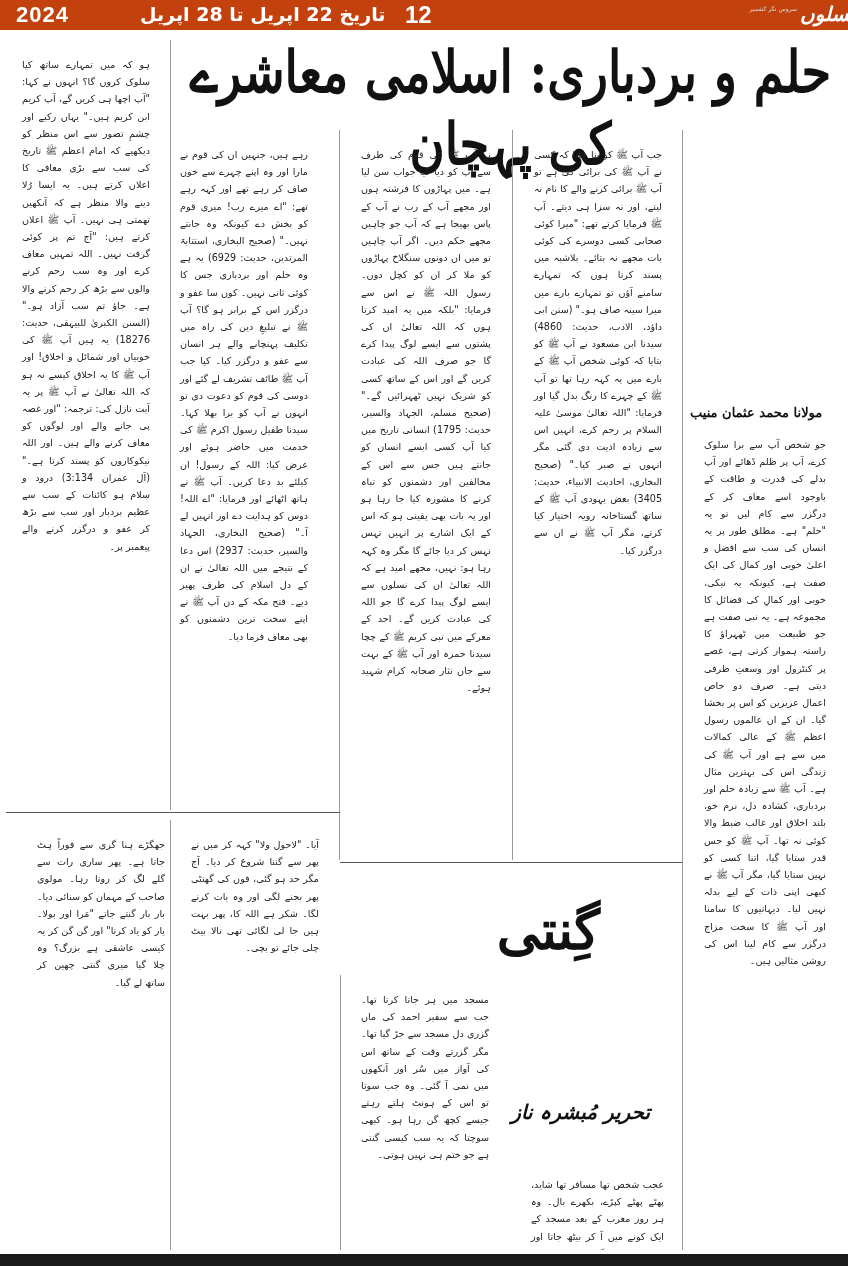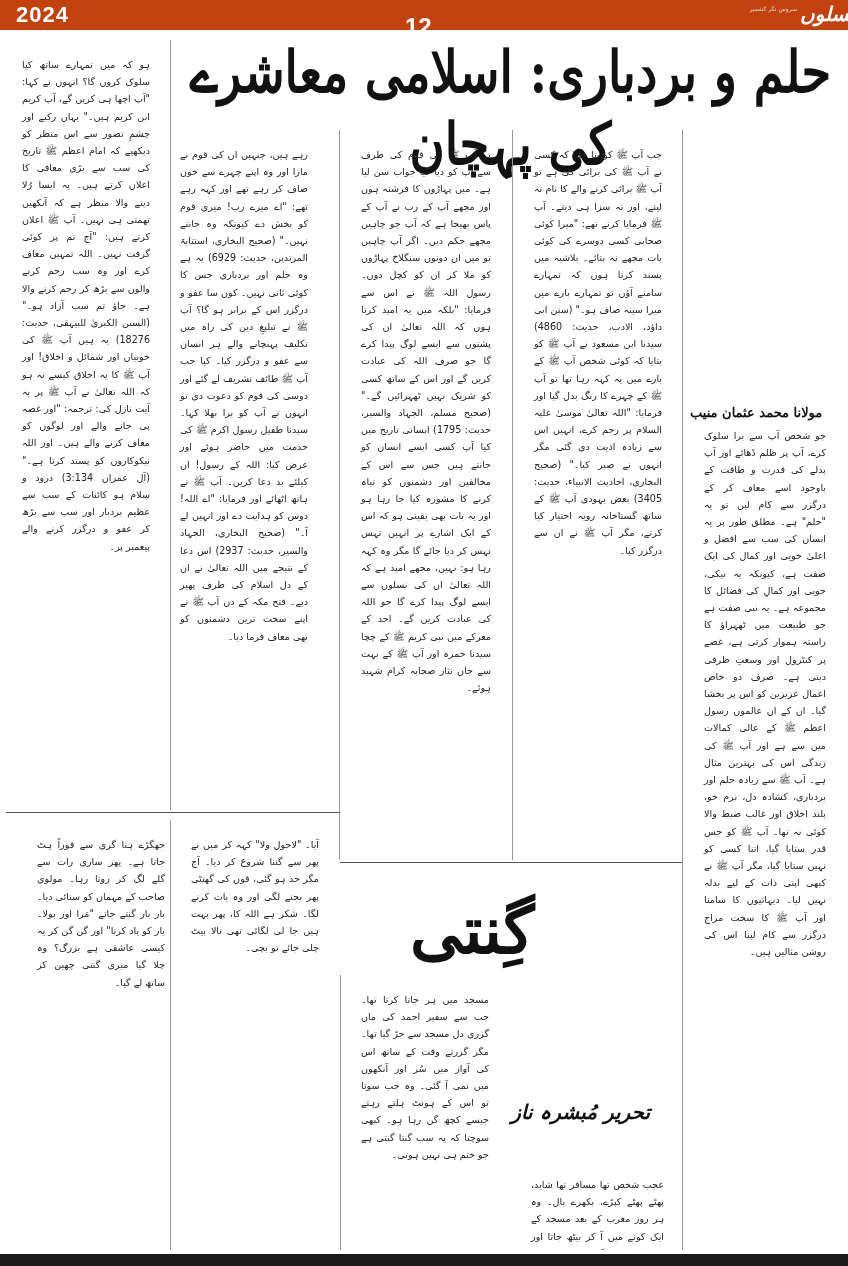--- a/index.html
+++ b/index.html
@@ -1,49 +1,50 @@
 <!DOCTYPE html>
 <html><head>
 <meta charset="utf-8">
 <style>
   html, body { margin:0; padding:0; background:#fff; }
   body { width:848px; height:1266px; overflow:hidden; position:relative; font-family:"DejaVu Sans", sans-serif; color:#111; }
   .header { position:absolute; left:0; top:0; width:848px; height:30px; background:#c2410c; color:#fff;padding-left:17px; }
   .hdr-year { position:absolute; left:16px; top:2px; font-size:22px; font-weight:bold; font-family:"Liberation Sans", sans-serif; letter-spacing:1px; }
   .hdr-date { position:absolute; left:140px; top:3px; font-size:19px; font-weight:bold; direction:rtl; }
-  .hdr-page { position:absolute; left:405px; top:1px; font-size:24px; font-weight:bold; font-family:"Liberation Sans", sans-serif;margin-top:12px; }
+  .hdr-page { position:absolute; left:405px; top:1px; font-size:24px; font-weight:bold; font-family:"Liberation Sans", sans-serif; }
   .hdr-logo { position:absolute; right:10px; top:2px; width:150px; height:26px; direction:rtl; }
   .hdr-logo .name { position:absolute; right:0; top:0; font-size:20px; font-weight:bold; font-style:italic; }
   .hdr-logo .tag { position:absolute; right:58px; top:3px; font-size:6px; color:#ddd; }
   .title { position:absolute; left:178px; top:48px; width:665px; text-align:center; direction:rtl; font-family:"DejaVu Serif", serif; font-size:48px; font-weight:bold; line-height:60px; transform:scaleY(1.2); }
   .col { position:absolute; direction:rtl; text-align:justify; font-family:"DejaVu Sans", sans-serif; font-size:9.6px; line-height:17.2px; overflow:hidden; color:#222; }
   .col p { margin:16px; }
   .divider { position:absolute; background:#999; width:1px; }
   .hdivider { position:absolute; background:#555; height:1px; }
   .author { position:absolute; direction:rtl; text-align:left; font-family:"DejaVu Serif", serif; font-weight:bold; font-size:13px; }
-  .ginti { position:absolute; left:410px; top:880px; width:190px; text-align:left; direction:rtl; font-family:"DejaVu Serif", serif; font-weight:bold; font-size:65px; line-height:100px; }
+  .ginti { position:absolute; left:410px; top:880px; width:190px; text-align:right; direction:rtl; font-family:"DejaVu Serif", serif; font-weight:bold; font-size:54px; line-height:100px; }
   .byline2 { position:absolute; left:500px; top:1100px; width:150px; text-align:right; direction:rtl; font-family:"DejaVu Serif", serif; font-weight:bold; font-style:italic; font-size:20px; }
   .footer { position:absolute; left:0; top:1254px; width:848px; height:12px; background:#1a1a1a; }
 </style>
 </head>
 <body>
 
 <div class="header">
   <span class="hdr-year">2024</span>
+  <span class="hdr-date">تاریخ 22 اپریل تا 28 اپریل</span>
   <span class="hdr-page">12</span>
   <div class="hdr-logo">
     <span class="name">نسلوں</span>
     <span class="tag">سروس نگر کشمیر</span>
   </div>
 </div>
 
 <div class="title">حلم و بردباری: اسلامی معاشرے کی پہچان</div>
 
 <div class="author" style="left:690px; top:405px; width:150px;">مولانا محمد عثمان منیب</div>
-<div class="col" style="left:688px; top:411px; width:154px; height:810px;">
+<div class="col" style="left:688px; top:420px; width:154px; height:810px;">
     <p>جو شخص آپ سے برا سلوک کرے، آپ پر ظلم ڈھائے اور آپ بدلے کی قدرت و طاقت کے باوجود اسے معاف کر کے درگزر سے کام لیں تو یہ "حلم" ہے۔ مطلق طور پر یہ انسان کی سب سے افضل و اعلیٰ خوبی اور کمال کی ایک صفت ہے، کیونکہ یہ نیکی، خوبی اور کمالِ کی فضائل کا مجموعہ ہے۔ یہ نبی صفت ہے جو طبیعت میں ٹھہراؤ کا راستہ ہموار کرتی ہے، غصے پر کنٹرول اور وسعتِ ظرفی دیتی ہے۔ صرف دو خاص اعمال عزیزین کو اس پر بخشا گیا۔ ان کے ان عالموں رسول اعظم ﷺ کے عالی کمالات میں سے ہے اور آپ ﷺ کی زندگی اس کی بہترین مثال ہے۔ آپ ﷺ سے زیادہ حلم اور بردباری، کشادہ دل، نرم خو، بلند اخلاق اور غالب ضبط والا کوئی نہ تھا۔ آپ ﷺ کو جس قدر ستایا گیا، اتنا کسی کو نہیں ستایا گیا، مگر آپ ﷺ نے کبھی اپنی ذات کے لیے بدلہ نہیں لیا۔ دیہاتیوں کا سامنا اور آپ ﷺ کا سخت مزاج درگزر سے کام لینا اس کی روشن مثالیں ہیں۔</p>
   </div>
 <div class="divider" style="left:682px; top:130px; height:1120px;"></div>
 
 <div class="col" style="left:518px; top:130px; width:160px; height:730px;">
     <p>جب آپ ﷺ کو پتا چلتا کہ کسی نے آپ ﷺ کی برائی کی ہے تو آپ ﷺ برائی کرنے والے کا نام نہ لیتے، اور نہ سزا ہی دیتے۔ آپ ﷺ فرمایا کرتے تھے: "میرا کوئی صحابی کسی دوسرے کی کوئی بات مجھے نہ بتائے۔ بلاشبہ میں پسند کرتا ہوں کہ تمہارے سامنے آؤں تو تمہارے بارے میں میرا سینہ صاف ہو۔" (سنن ابی داؤد، الادب، حدیث: 4860) سیدنا ابن مسعود نے آپ ﷺ کو بتایا کہ کوئی شخص آپ ﷺ کے بارے میں یہ کہہ رہا تھا تو آپ ﷺ کے چہرے کا رنگ بدل گیا اور فرمایا: "اللہ تعالیٰ موسیٰ علیہ السلام پر رحم کرے، انہیں اس سے زیادہ اذیت دی گئی مگر انہوں نے صبر کیا۔" (صحیح البخاری، احادیث الانبیاء، حدیث: 3405) بعض یہودی آپ ﷺ کے ساتھ گستاخانہ رویہ اختیار کیا کرتے، مگر آپ ﷺ نے ان سے درگزر کیا۔</p>
   </div>
 <div class="divider" style="left:512px; top:130px; height:730px;"></div>
 
 <div class="col" style="left:345px; top:130px; width:162px; height:730px;">
@@ -63,21 +64,21 @@
 <div class="hdivider" style="left:6px; top:812px; width:334px;"></div>
 <div class="hdivider" style="left:340px; top:862px; width:342px;"></div>
 
 <div class="ginti">گِنتی</div>
 <div class="byline2">تحریر مُبشرہ ناز</div>
 
 <div class="col" style="left:515px; top:1160px; width:165px; height:90px;">
     <p>عجب شخص تھا مسافر تھا شاید، پھٹے پھٹے کپڑے، بکھرے بال۔ وہ ہر روز مغرب کے بعد مسجد کے ایک کونے میں آ کر بیٹھ جاتا اور دیر تک کچھ گنتا رہتا۔ مولوی صاحب کو اس پر ترس آیا تو انہوں نے اسے روزانہ کھانا بھجوانا شروع کر دیا۔ وہ عبادت میں خلل پڑتا میں اکثر رات نماز کے بعد بھی اسے دیکھتا۔</p>
   </div>
 <div class="col" style="left:345px; top:975px; width:160px; height:275px;">
-    <p>مسجد میں ہر جاتا کرتا تھا۔ جب سے سفیر احمد کی ماں گزری دل مسجد سے جڑ گیا تھا۔ مگر گزرتے وقت کے ساتھ اس کی آواز میں سُر اور آنکھوں میں نمی آ گئی۔ وہ جب سوتا تو اس کے ہونٹ ہلتے رہتے جیسے کچھ گن رہا ہو۔ کبھی سوچتا کہ یہ سب گنتا گنتی ہے جو ختم ہی نہیں ہوتی۔</p>
+    <p>مسجد میں ہر جاتا کرتا تھا۔ جب سے سفیر احمد کی ماں گزری دل مسجد سے جڑ گیا تھا۔ مگر گزرتے وقت کے ساتھ اس کی آواز میں سُر اور آنکھوں میں نمی آ گئی۔ وہ جب سوتا تو اس کے ہونٹ ہلتے رہتے جیسے کچھ گن رہا ہو۔ کبھی سوچتا کہ یہ سب کیسی گنتی ہے جو ختم ہی نہیں ہوتی۔</p>
   </div>
 <div class="divider" style="left:340px; top:975px; height:275px;"></div>
 <div class="col" style="left:175px; top:820px; width:160px; height:430px;">
     <p>آیا۔ "لاحول ولا" کہہ کر میں نے پھر سے گننا شروع کر دیا۔ آج مگر حد ہو گئی، فون کی گھنٹی پھر بجنے لگی اور وہ بات کرنے لگا۔ شکر ہے اللہ کا، پھر بہت ہیں جا لی لگائی تھی نالا بیٹ چلی جائے تو بچی۔</p>
   </div>
 <div class="divider" style="left:170px; top:820px; height:430px;"></div>
 <div class="col" style="left:21px; top:820px; width:160px; height:430px;">
     <p>جھگڑے ہنا گری سے فوراً ہٹ جاتا ہے۔ پھر ساری رات سے گلے لگ کر روتا رہا۔ مولوی صاحب کے مہمان کو سنائی دیا۔ بار بار گنتے جاتے "مَرا اور بولا۔ یار کو یاد کرنا" اور گن گن کر یہ کیسی عاشقی ہے بزرگ؟ وہ چلا گیا میری گنتی چھین کر ساتھ لے گیا۔</p>
   </div>
 

